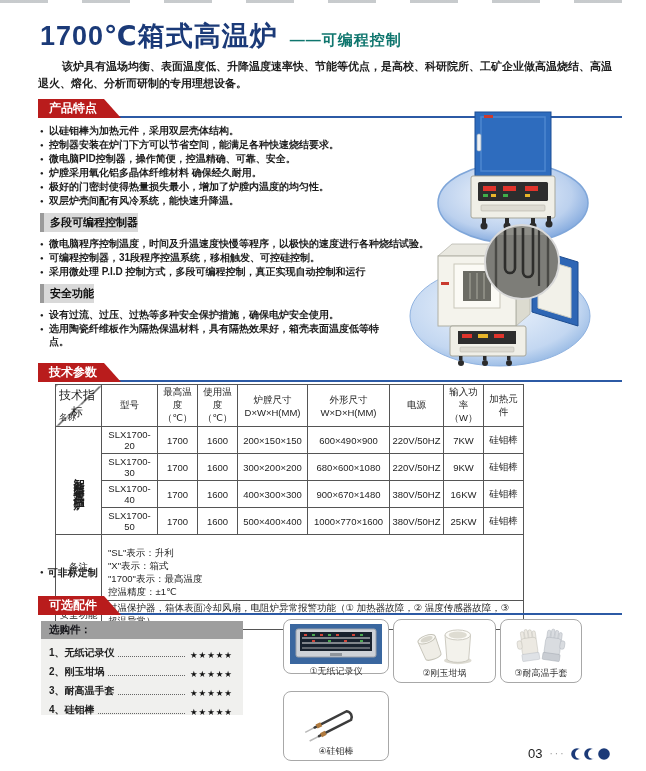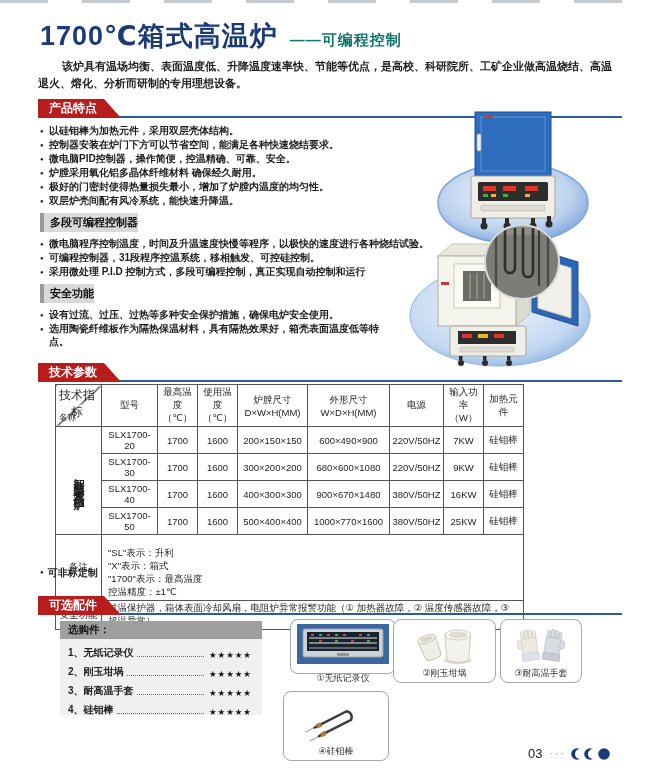--- a/index.html
+++ b/index.html
@@ -42,31 +42,31 @@
     background:linear-gradient(to bottom right,transparent calc(50% - .6px),#555 calc(50% - .6px),#555 calc(50% + .6px),transparent calc(50% + .6px));}
   .diag-top{position:absolute;top:2px;right:3px;font-size:12px;}
   .diag-bottom{position:absolute;bottom:2px;left:3px;font-size:8.5px;text-align:center;}
   .vlabel{writing-mode:vertical-rl;text-orientation:upright;font-weight:bold;font-size:11px;
     letter-spacing:3px;margin:0 auto;}
   .remark-cell,.safety-cell{text-align:left !important;padding-left:6px !important;}
   .remark-cell span{margin-right:24px;}
   .custom-note{position:absolute;left:40px;top:566px;font-size:10px;font-weight:bold;}
   .custom-note::before{content:"●";font-size:6px;vertical-align:2px;margin-right:4px;}
   
-  .opt-box{position:absolute;left:60px;top:621px;width:202px;height:94px;background:#f0f0ee;}
+  .opt-box{position:absolute;left:41px;top:621px;width:202px;height:94px;background:#f0f0ee;}
   .opt-head{background:#9e9e9e;color:#15151a;font-weight:bold;font-size:10.5px;padding:2px 8px;}
   .opt-items{padding:7px 10px 0 8px;}
   .opt-item{display:flex;align-items:flex-end;font-size:10px;font-weight:bold;margin-bottom:5px;}
   .opt-dots{flex:1;border-bottom:1.5px dotted #666;margin:0 5px 3px 3px;}
   .opt-stars{font-size:8.5px;letter-spacing:1px;color:#111;}
   .card{position:absolute;border:1px solid #a8a8a8;border-radius:8px;background:#fff;
     display:flex;flex-direction:column;align-items:center;box-sizing:border-box;padding:4px 4px 1px;}
   .card .img{flex:1;display:flex;align-items:center;justify-content:center;width:100%;}
   .card .cap{font-size:9px;color:#333;padding:1px 0 1px;}
-  #card1{left:290px;top:619px;width:106px;height:55px;gap:7px;}
+  #card1{left:283px;top:619px;width:106px;height:55px;}
   #card2{left:393px;top:619px;width:103px;height:64px;}
   #card3{left:500px;top:619px;width:82px;height:64px;}
   #card4{left:283px;top:691px;width:106px;height:70px;}
   
   .footer{position:absolute;left:528px;top:746px;display:flex;align-items:center;}
   .footer .pnum{font-size:13px;color:#1d1d1d;}
   .footer .fdots{font-size:10px;color:#999;margin:0 5px 0 7px;letter-spacing:2px;}
 </style>
 </head>
 <body>

